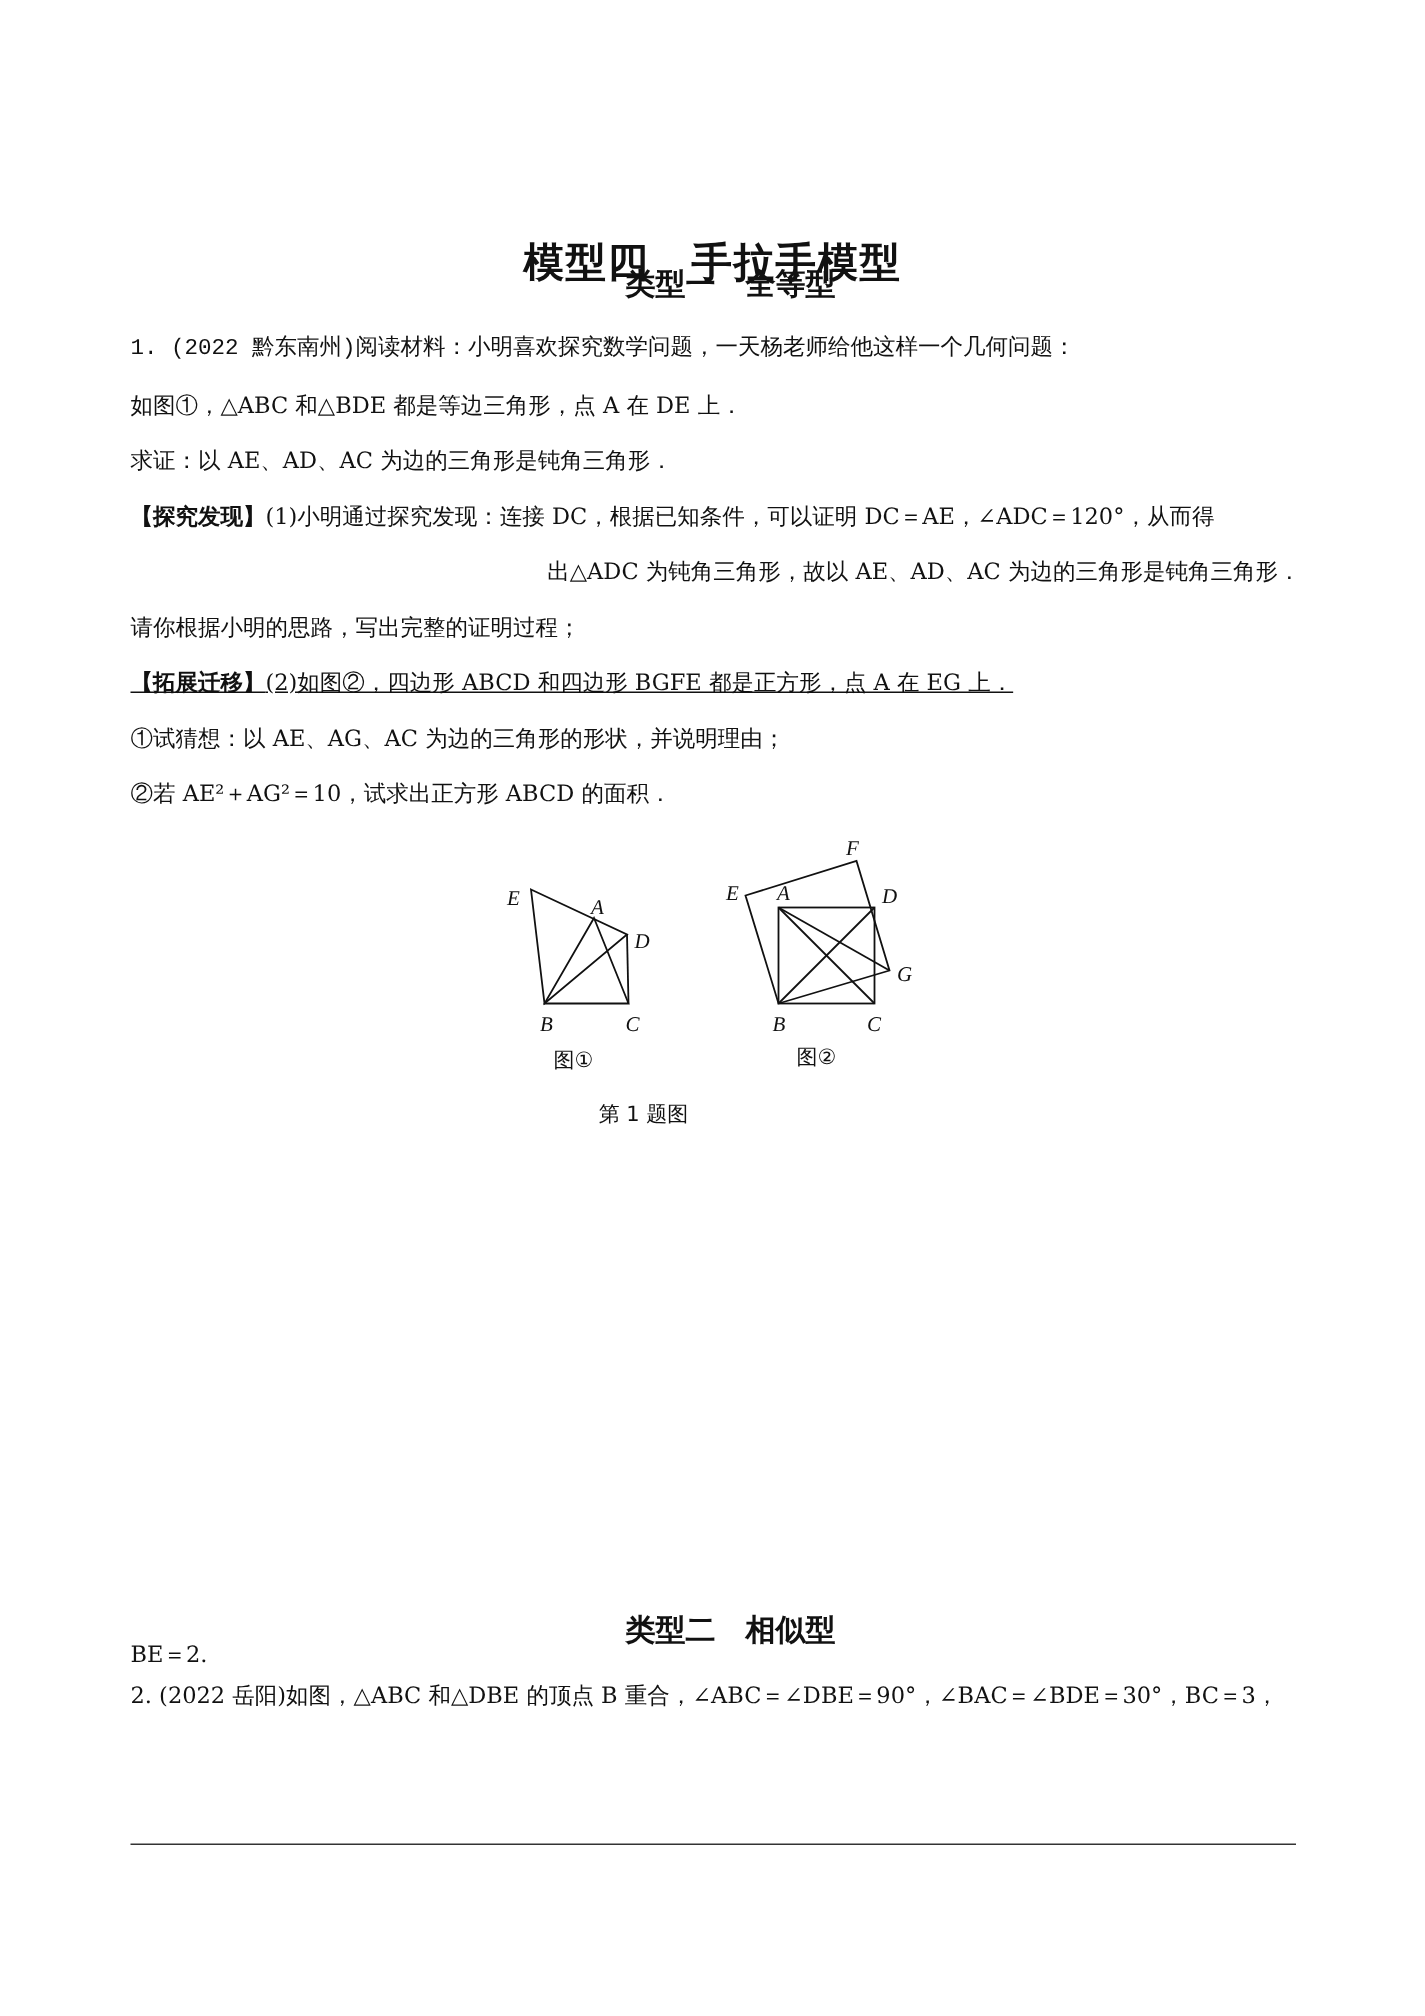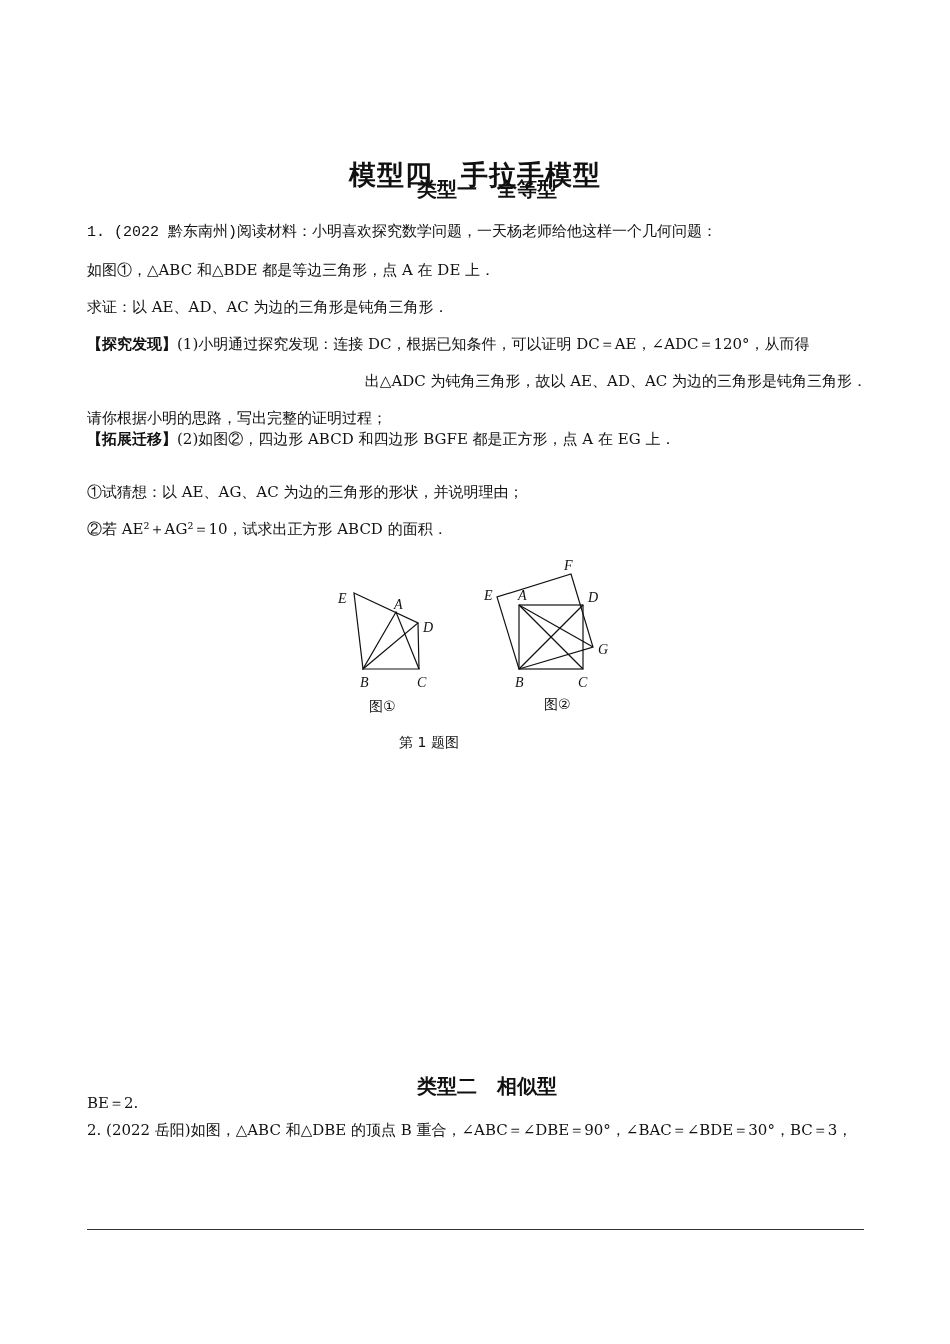--- a/index.html
+++ b/index.html
@@ -93,21 +93,21 @@
 <div class="line" style="top:222px;font-family:Liberation Mono, monospace;">1. (2022 黔东南州)阅读材料：小明喜欢探究数学问题，一天杨老师给他这样一个几何问题：</div>
 <div class="line" style="top:259px;">如图①，△ABC 和△BDE 都是等边三角形，点 A 在 DE 上．</div>
 <div class="line" style="top:296px;">求证：以 AE、AD、AC 为边的三角形是钝角三角形．</div>
 
 <div class="line" style="top:333px;">
   <span class="bold">【探究发现】</span><span>(1)小明通过探究发现：连接 DC，根据已知条件，可以证明 DC＝AE，∠ADC＝120°，从而得</span>
 </div>
 <div class="line" style="top:370px;text-align:right;">出△ADC 为钝角三角形，故以 AE、AD、AC 为边的三角形是钝角三角形．</div>
 <div class="line" style="top:407px;">请你根据小明的思路，写出完整的证明过程；</div>
 
-<div class="line" style="top:428px;">
+<div class="line" style="top:444px;text-decoration:underline;">
   <span class="bold">【拓展迁移】</span><span>(2)如图②，四边形 ABCD 和四边形 BGFE 都是正方形，点 A 在 EG 上．</span>
 </div>
 <div class="line" style="top:481px;">①试猜想：以 AE、AG、AC 为边的三角形的形状，并说明理由；</div>
 <div class="line" style="top:518px;">②若 AE²＋AG²＝10，试求出正方形 ABCD 的面积．</div>
 
 <div class="figures">
   <svg width="310" height="210" viewBox="0 0 310 210">
 
     <g stroke="#111" stroke-width="1.2" fill="none">
 
@@ -137,21 +137,21 @@
       <text x="244" y="20">F</text>
       <text x="164" y="50">E</text>
       <text x="198" y="50">A</text>
       <text x="268" y="52">D</text>
       <text x="278" y="104">G</text>
       <text x="195" y="137">B</text>
       <text x="258" y="137">C</text>
     </g>
   </svg>
   <div class="fig-label" style="left:49px; top:148px;">图①</div>
-  <div class="fig-label" style="left:211px; top:146px;margin-left:13px;">图②</div>
+  <div class="fig-label" style="left:211px; top:146px;">图②</div>
 </div>
 
 <div class="caption">第 1 题图</div>
 
 <div class="section-title" style="top:1073px;">类型二　相似型</div>
 
 <div class="line" style="top:1119px;">2. (2022 岳阳)如图，△ABC 和△DBE 的顶点 B 重合，∠ABC＝∠DBE＝90°，∠BAC＝∠BDE＝30°，BC＝3，</div>
 <div class="line" style="top:1092px;">BE＝2.</div>
 
 <div class="footer-rule"></div>

